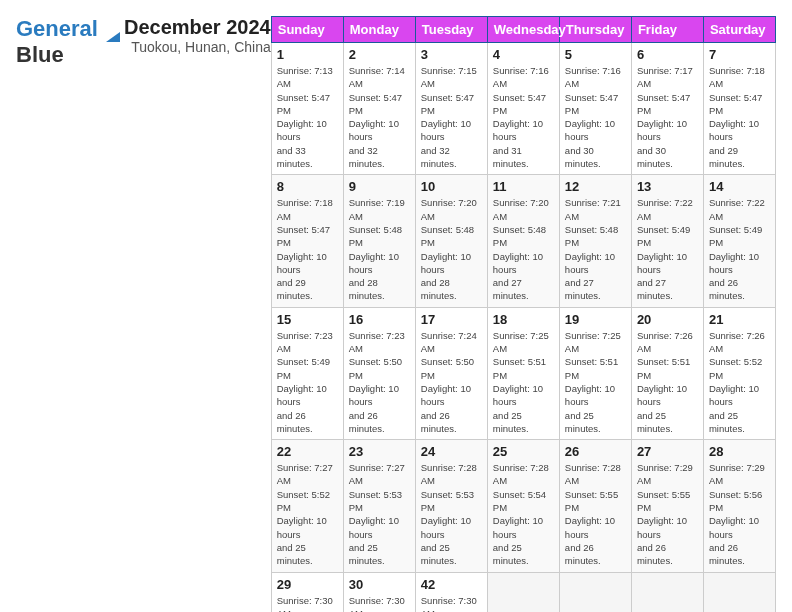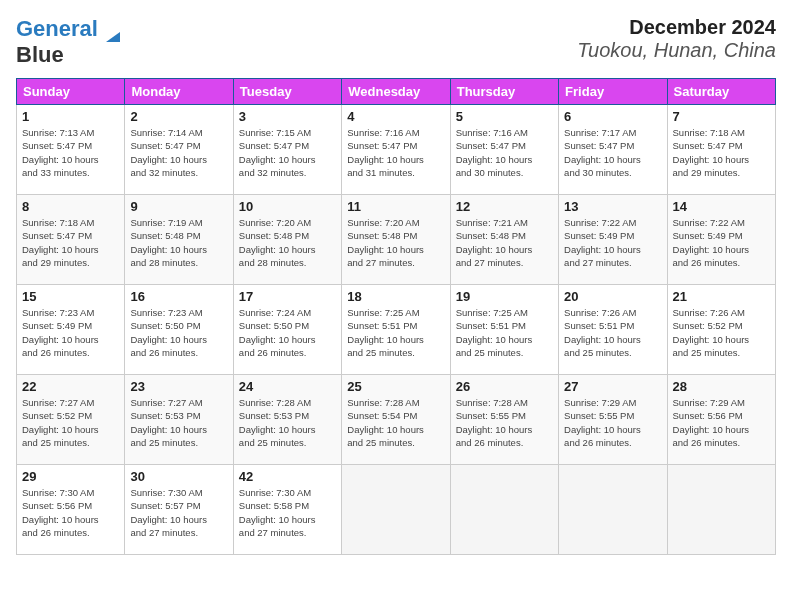--- a/index.html
+++ b/index.html
@@ -8,21 +8,21 @@
       background: #fff;
       width: 792px;
       height: 612px;
       overflow: hidden;
     }
     .page {
       width: 792px;
       height: 516px;
       padding: 16px;
       display: flex;
-      flex-direction: column;
+      flex-direction: row;
     }
     .header {
       display: flex;
       justify-content: space-between;
       align-items: flex-start;
       margin-bottom: 10px;
     }
     .logo {
       display: flex;
       flex-direction: column;
@@ -30,23 +30,22 @@
     }
     .title-block {
       text-align: right;
     }
     .month-title {
       font-size: 20px;
       font-weight: bold;
       color: #222;
     }
     .location {
-      font-size: 20px;
+      font-size: 14px;
       color: #555;
-      font-style: italic;
     }
     .calendar {
       flex: 1;
       border: 1px solid #ccc;
       border-collapse: collapse;
       width: 100%;
       table-layout: fixed;
     }
     .calendar th {
       background: #d946ef;

